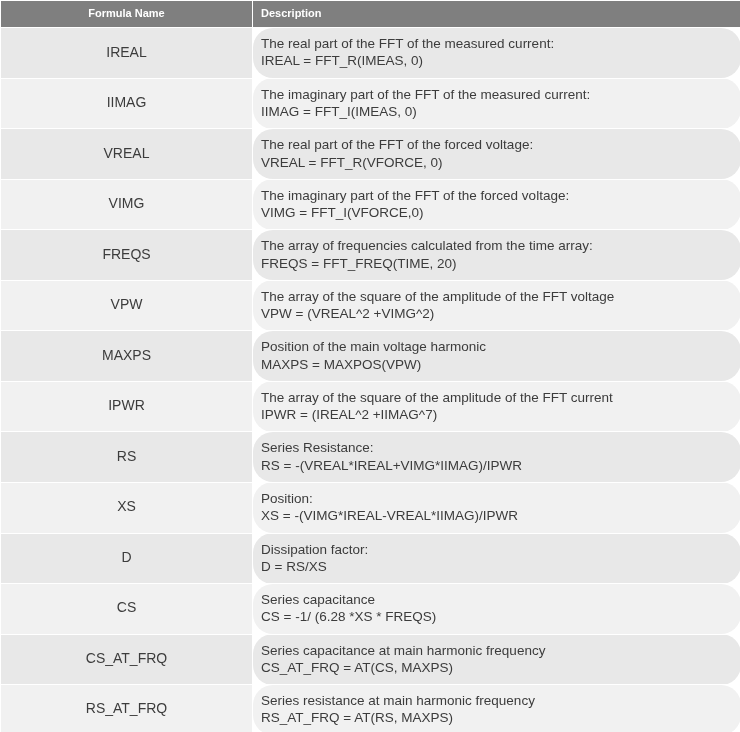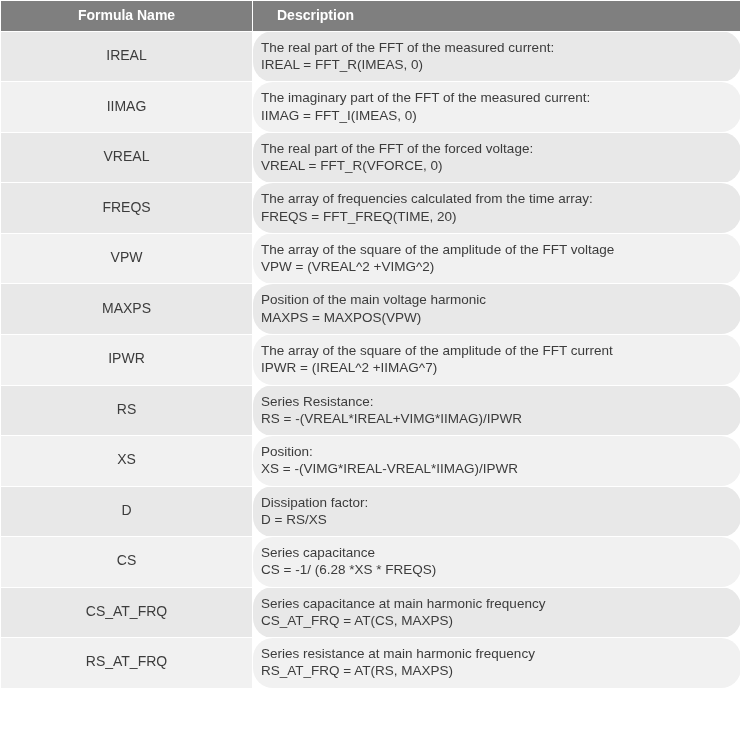--- a/index.html
+++ b/index.html
@@ -22,33 +22,33 @@
     border-collapse: collapse;
     width: 740px;
     table-layout: fixed;
   }
   table.formula-table col.col-name { width: 252px; }
   table.formula-table col.col-desc { width: 488px; }
 
   thead th {
     background: #7f7f7f;
     color: #ffffff;
-    font-size: 14px;
+    font-size: 11px;
     font-weight: bold;
     text-align: left;
     padding: 6px 10px 7px 10px;
     border: 1px solid #ffffff;
     line-height: 1.2;
   }
   thead th.th-name {
     text-align: center;
   }
   thead th.th-desc {
     text-align: left;
-    padding-left: 24px;
+    padding-left: 8px;
   }
 
   tbody td {
     border: 1px solid #ffffff;
     vertical-align: middle;
     font-size: 13.5px;
     line-height: 1.28;
     padding: 7px 8px 8px 8px;
     background: #e8e8e8;
   }
@@ -98,20 +98,27 @@
         <td class="cell-desc">
           <span class="desc-line">The imaginary part of the FFT of the measured current:</span>
           <span class="desc-line">IIMAG = FFT_I(IMEAS, 0)</span>
         </td>
       </tr>
       <tr>
         <td class="cell-name">VREAL</td>
         <td class="cell-desc">
           <span class="desc-line">The real part of the FFT of the forced voltage:</span>
           <span class="desc-line">VREAL = FFT_R(VFORCE, 0)</span>
+        </td>
+      </tr>
+      <tr class="alt">
+        <td class="cell-name">VIMG</td>
+        <td class="cell-desc">
+          <span class="desc-line">The imaginary part of the FFT of the forced voltage:</span>
+          <span class="desc-line">VIMG = FFT_I(VFORCE,0)</span>
         </td>
       </tr>
       <tr>
         <td class="cell-name">FREQS</td>
         <td class="cell-desc">
           <span class="desc-line">The array of frequencies calculated from the time array:</span>
           <span class="desc-line">FREQS = FFT_FREQ(TIME, 20)</span>
         </td>
       </tr>
       <tr class="alt">

